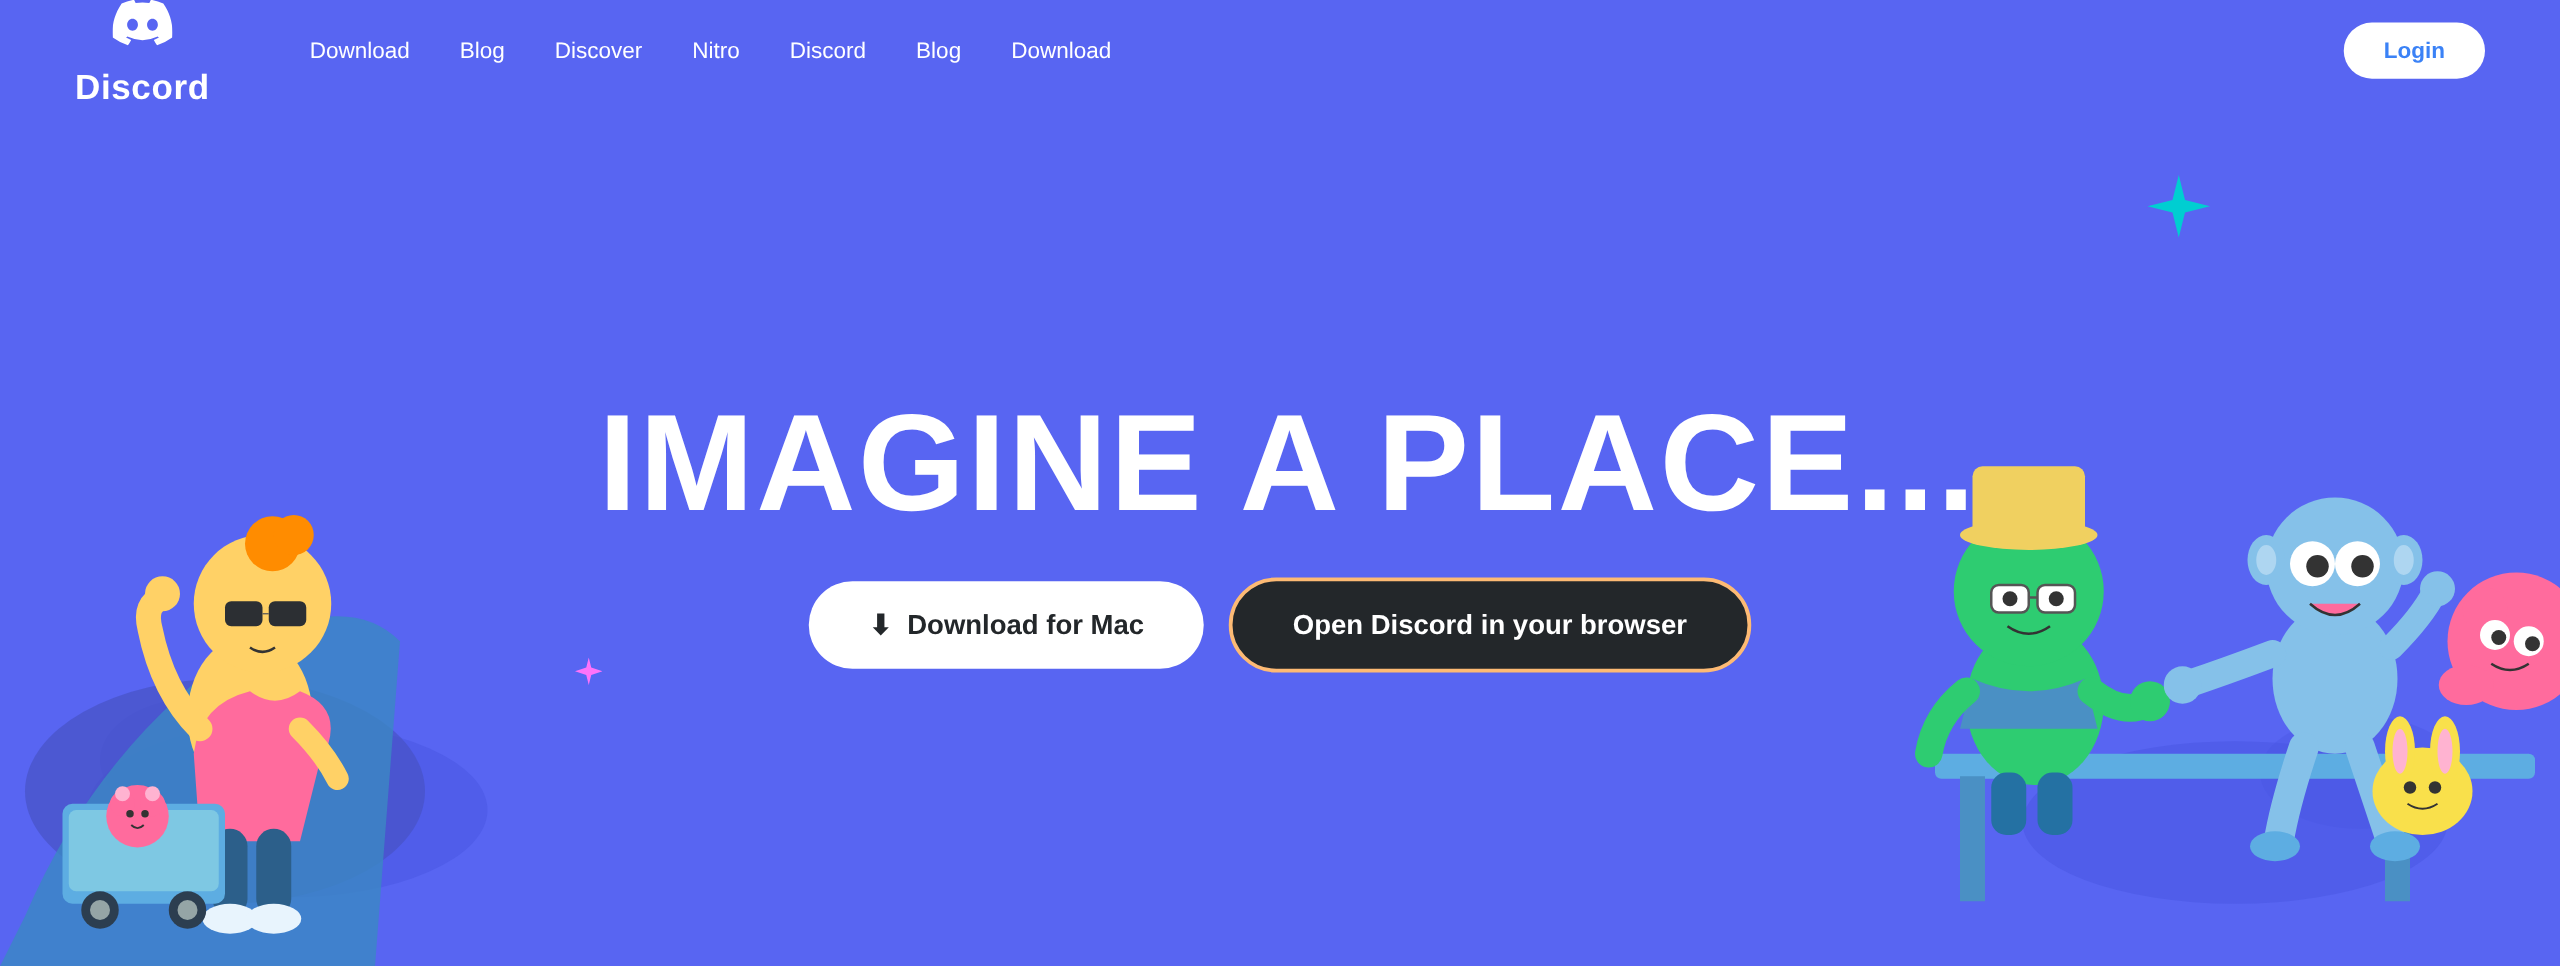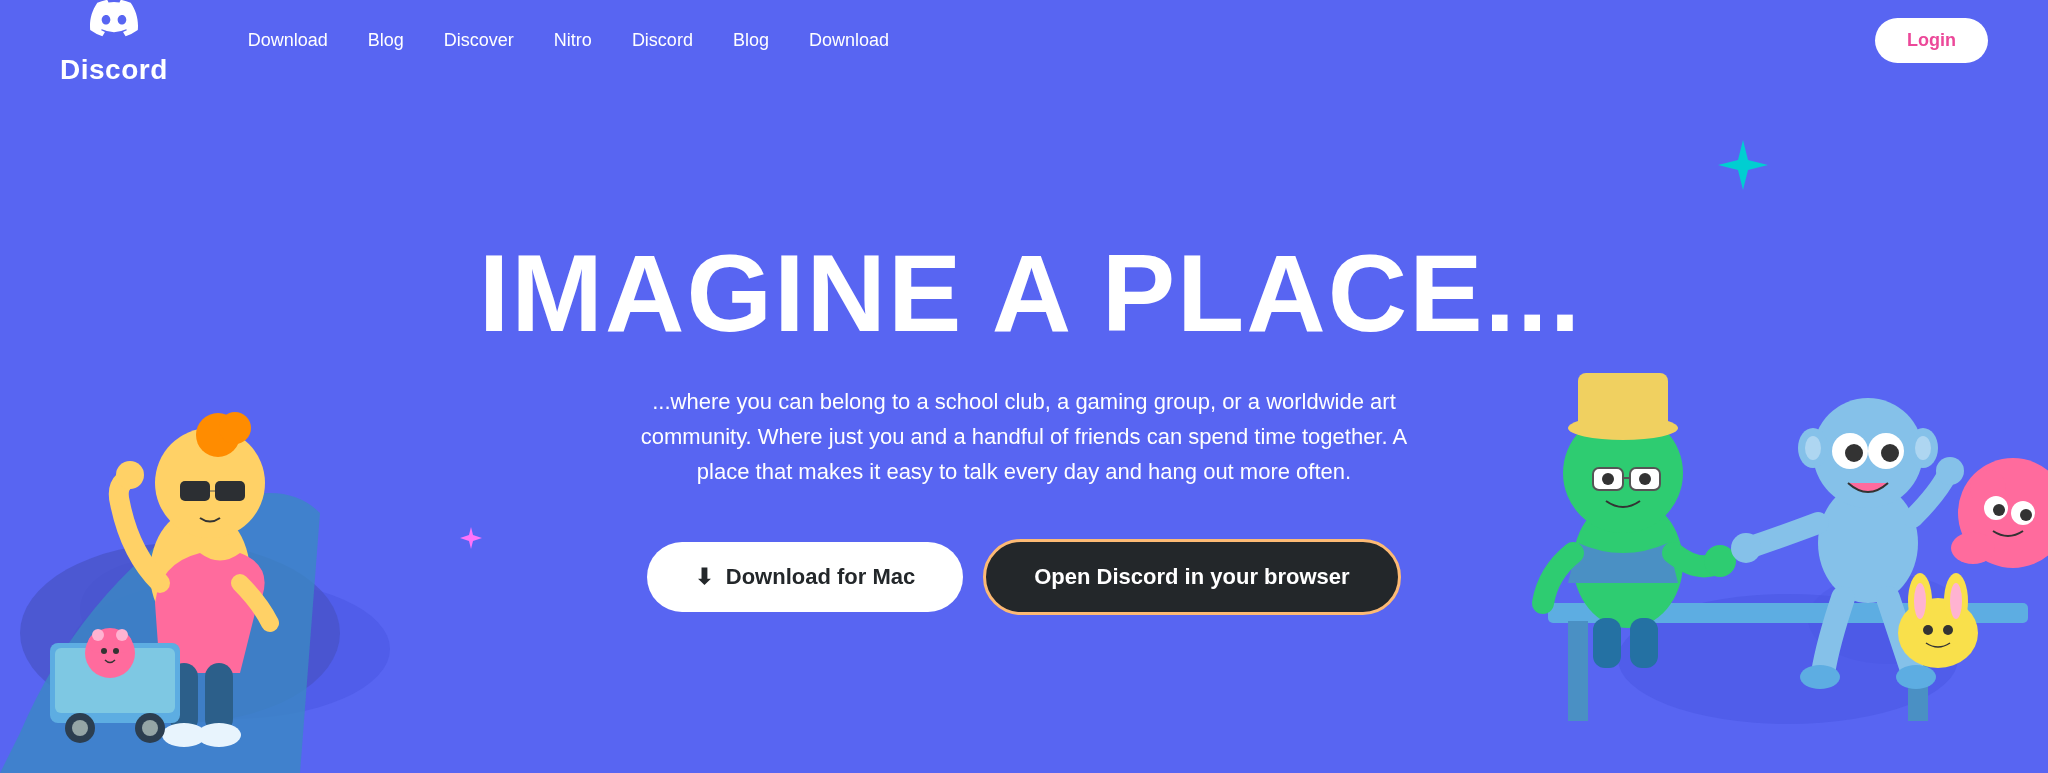--- a/index.html
+++ b/index.html
@@ -56,21 +56,21 @@
       color: white;
       text-decoration: none;
       font-size: 18px;
       font-weight: 500;
       text-align: center;
     }
 
     .nav-login {
       margin-left: auto;
       background: white;
-      color: #ec4899;
+      color: #3b82f6;
       border: none;
       border-radius: 30px;
       padding: 12px 32px;
       font-size: 18px;
       font-weight: 600;
       cursor: pointer;
     }
 
     
     .hero {
@@ -356,21 +356,20 @@
     <ellipse cx="488" cy="348" rx="6" ry="18" fill="#FFB3D1"></ellipse>
 
     <circle cx="460" cy="377" r="5" fill="#333"></circle>
     <circle cx="480" cy="377" r="5" fill="#333"></circle>
     <path d="M458 390 Q470 398 482 390" stroke="#333" stroke-width="1.5" fill="none"></path>
   </svg>
 </div>
 
 <main class="hero">
   <h1 class="hero-title">IMAGINE A PLACE...</h1>
-  <p class="hero-subtitle">...where you can belong to a school club, a gaming group, or a worldwide art community. Where just you and a handful of friends can spend time together. A place that makes it easy to talk every day and hang out more often.</p>
   <div class="hero-buttons">
     <button class="btn-download">
       <span>⬇</span>
       <span>Download for Mac</span>
     </button>
     <button class="btn-browser">Open Discord in your browser</button>
   </div>
 </main>
 
 </body></html>

